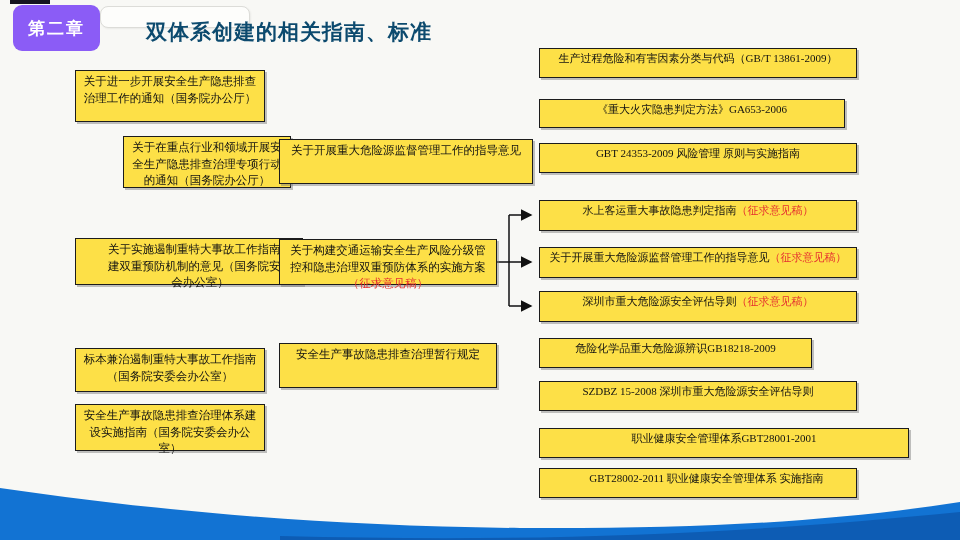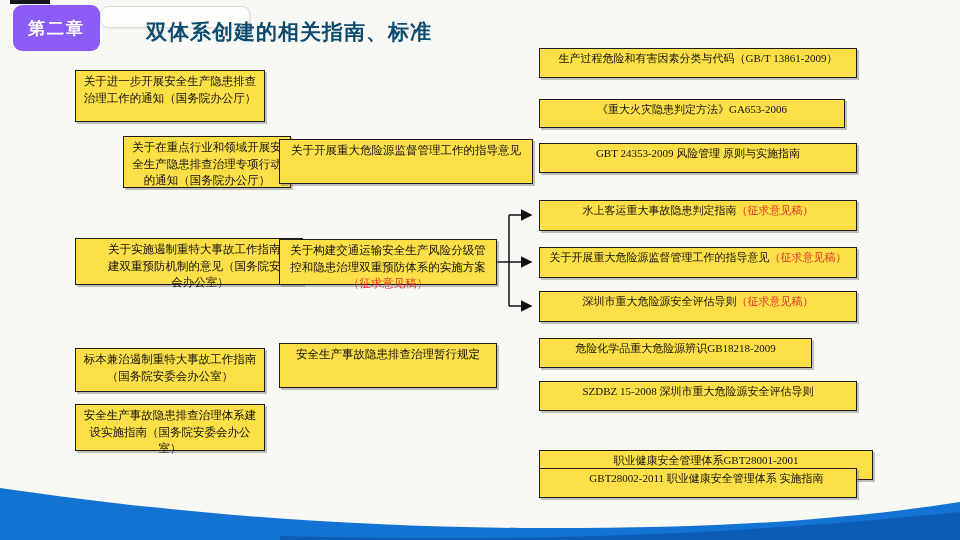--- a/index.html
+++ b/index.html
@@ -106,21 +106,21 @@
   </div>
 <div class="fbox small" style="left:539px;top:291px;width:318px;height:31px;">
     <span><span>深圳市重大危险源安全评估导则</span><span class="red">（征求意见稿）</span></span>
   </div>
 <div class="fbox small" style="left:539px;top:338px;width:273px;height:30px;">
     <span>危险化学品重大危险源辨识GB18218-2009</span>
   </div>
 <div class="fbox small" style="left:539px;top:381px;width:318px;height:30px;">
     <span>SZDBZ 15-2008 深圳市重大危险源安全评估导则</span>
   </div>
-<div class="fbox small" style="left:539px;top:428px;width:334px;height:30px;margin-top:22px;">
+<div class="fbox small" style="left:539px;top:428px;width:370px;height:30px;">
     <span>职业健康安全管理体系GBT28001-2001</span>
   </div>
 <div class="fbox small" style="left:539px;top:468px;width:318px;height:30px;padding-left:22px;">
     <span>GBT28002-2011 职业健康安全管理体系 实施指南</span>
   </div>
 
 <svg class="wave" viewBox="0 0 960 60" preserveAspectRatio="none">
   <path d="M0,8 C150,30 320,46 520,48 C700,49 830,42 960,22 L960,60 L0,60 Z" fill="#1273d3"></path>
   <path d="M280,56 C520,62 720,56 960,32 L960,60 L280,60 Z" fill="#0d5cb4"></path>
 </svg>

